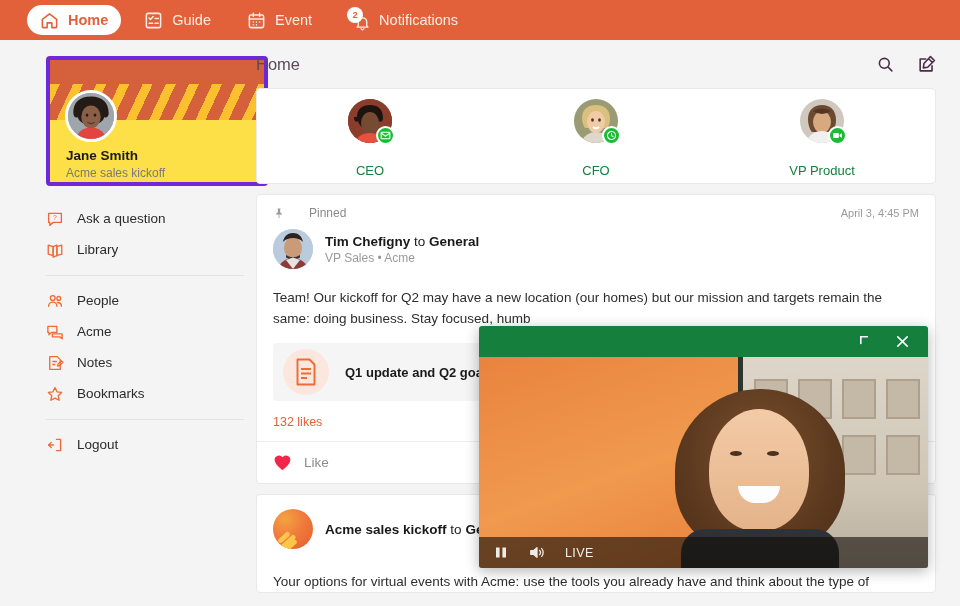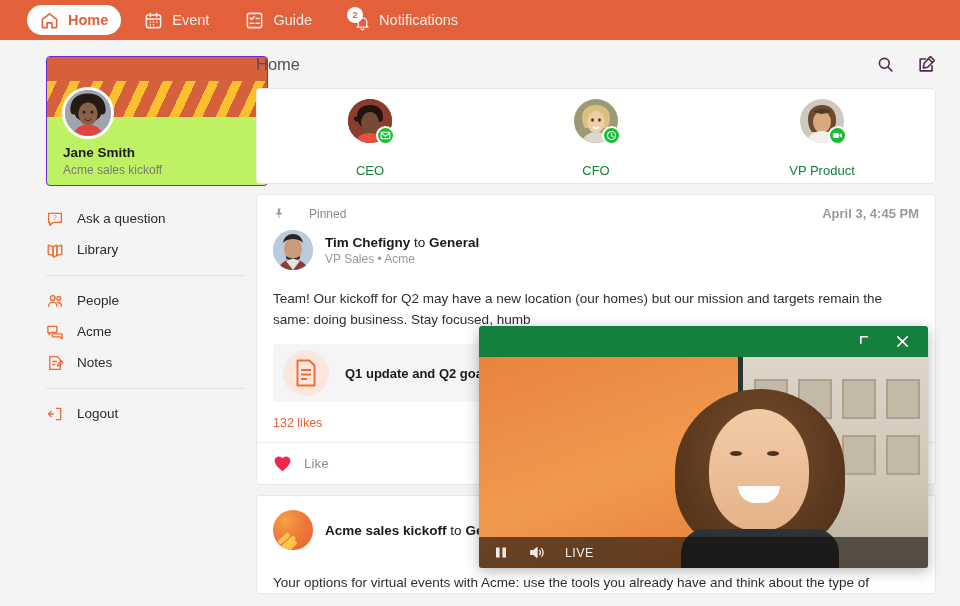--- a/index.html
+++ b/index.html
@@ -30,21 +30,21 @@
     position: absolute; left: -1px; top: -3px;
     width: 16px; height: 16px; border-radius: 50%;
     background: #ffffff; color: #e2613a; font-size: 9.5px; font-weight: bold;
     display: flex; align-items: center; justify-content: center;
   }
 
   
   .sidebar { position: absolute; left: 0; top: 40px; width: 248px; height: 566px; background: #f4f4f4; }
   .profile-card {
     position: absolute; left: 46px; top: 16px; width: 222px; height: 130px;
-    background: #bef264; border: 1px solid #6d28d9; border-radius: 4px; overflow: hidden;
+    background: #fde047; border: 4px solid #6d28d9; border-radius: 4px; overflow: hidden;
   }
   .profile-banner {
     position: relative; height: 60px; width: 100%;
     background: #d4603c; overflow: hidden;
   }
   .profile-banner .stripes {
     position: absolute; inset: 0;
     background: repeating-linear-gradient(115deg,
       #fbc02d 0 9px, #d4603c 9px 21px);
     top: 24px;
@@ -96,21 +96,21 @@
   .prole { font-size: 13px; color: #15803d; margin-top: 20px; }
 
   
   .post { padding: 0; }
   .post-top {
     display: flex; align-items: center; justify-content: space-between;
     padding: 11px 16px 6px 16px;
   }
   .pinned { display: flex; align-items: center; gap: 24px; font-size: 12px; color: #8a8a8a; }
   .pinned svg { width: 12px; height: 13px; display: block; }
-  .ptime { font-size: 13px; color: #9a9a9a; font-weight: bold; }
+  .ptime { font-size: 11px; color: #9a9a9a; }
   .author-row { display: flex; align-items: center; gap: 12px; padding: 3px 16px 0 16px; }
   .author-av { width: 40px; height: 40px; border-radius: 50%; overflow: hidden; position: relative; background: #c6d4e0; }
   .aname { font-size: 13.5px; color: #1a1a1a; }
   .aname b { font-weight: bold; }
   .asub { font-size: 12px; color: #9a9a9a; margin-top: 2px; }
   .post-body { padding: 18px 16px 0 16px; font-size: 13.5px; color: #2e2e2e; line-height: 21px; }
   .attach {
     margin: 14px 16px 0 16px; background: #f5f5f5; border-radius: 4px;
     height: 58px; display: flex; align-items: center; gap: 16px; padding-left: 10px;
   }
@@ -176,46 +176,46 @@
       <span class="nav-ico">
         <svg viewBox="0 0 24 24" fill="none" stroke="#e2613a" stroke-width="2" stroke-linecap="round" stroke-linejoin="round">
             <path d="M3 10.5L12 3.5l9 7V20a1 1 0 0 1-1 1h-5v-6H9v6H4a1 1 0 0 1-1-1z"></path>
           </svg>
       </span>
       <span>Home</span>
     </div>
 
     <div class="nav-item">
       <span class="nav-ico">
+        <svg viewBox="0 0 24 24" fill="none" stroke="#fdece5" stroke-width="1.9" stroke-linecap="round" stroke-linejoin="round">
+            <rect x="3" y="3" width="18" height="18" rx="2.5"></rect>
+            <path d="M6.5 9l1.7 1.8L11.6 7"></path>
+            <path d="M14 9.5h4"></path>
+            <path d="M6.5 15.5h4.5M14 15.5h4"></path>
+          </svg>
+      </span>
+      <span>Guide</span>
+    </div>
+
+    <div class="nav-item">
+      <span class="nav-ico">
         <svg viewBox="0 0 24 24" fill="none" stroke="#fdece5" stroke-width="1.9" stroke-linecap="round">
             <rect x="3" y="5" width="18" height="16" rx="2"></rect>
             <path d="M3 10h18M8 3v4M16 3v4"></path>
             <circle cx="8" cy="14" r="1" fill="#fdece5" stroke="none"></circle>
             <circle cx="12" cy="14" r="1" fill="#fdece5" stroke="none"></circle>
             <circle cx="16" cy="14" r="1" fill="#fdece5" stroke="none"></circle>
             <circle cx="8" cy="17.5" r="1" fill="#fdece5" stroke="none"></circle>
             <circle cx="12" cy="17.5" r="1" fill="#fdece5" stroke="none"></circle>
           </svg>
       </span>
       <span>Event</span>
     </div>
 
     <div class="nav-item">
-      <span class="nav-ico">
-        <svg viewBox="0 0 24 24" fill="none" stroke="#fdece5" stroke-width="1.9" stroke-linecap="round" stroke-linejoin="round">
-            <rect x="3" y="3" width="18" height="18" rx="2.5"></rect>
-            <path d="M6.5 9l1.7 1.8L11.6 7"></path>
-            <path d="M14 9.5h4"></path>
-            <path d="M6.5 15.5h4.5M14 15.5h4"></path>
-          </svg>
-      </span>
-      <span>Guide</span>
-    </div>
-
-    <div class="nav-item">
       <span class="badge-wrap">
         <svg viewBox="0 0 24 24" fill="none" stroke="#fdece5" stroke-width="1.9" stroke-linecap="round" stroke-linejoin="round">
             <path d="M18 15V10a6 6 0 0 0-12 0v5l-1.6 2.2h15.2z"></path>
             <path d="M10 19.5a2.2 2.2 0 0 0 4 0"></path>
           </svg>
         <span class="nbadge">2</span>
       </span>
       <span>Notifications</span>
     </div>
   </div>
@@ -288,20 +288,28 @@
       </div>
       <div class="mitem">
         <span class="mico">
           <svg viewBox="0 0 24 24" fill="none" stroke="#ef6a36" stroke-width="1.8" stroke-linejoin="round">
               <path d="M5 3.5h10l4 4v13H5z"></path>
               <path d="M8.5 10h6M8.5 14h4"></path>
               <path d="M16 13.5l4.5-4.5 2 2L18 15.5l-2.6.6z"></path>
             </svg>
         </span>
         <span>Notes</span>
+      </div>
+      <div class="mitem">
+        <span class="mico">
+          <svg viewBox="0 0 24 24" fill="none" stroke="#ef6a36" stroke-width="1.8" stroke-linejoin="round">
+              <path d="M12 3.5l2.7 5.6 6.1.8-4.5 4.3 1.2 6.1L12 17.4 6.5 20.3l1.2-6.1-4.5-4.3 6.1-.8z"></path>
+            </svg>
+        </span>
+        <span>Bookmarks</span>
       </div>
 
       <div class="divider"></div>
 
       <div class="mitem">
         <span class="mico">
           <svg viewBox="0 0 24 24" fill="none" stroke="#ef6a36" stroke-width="1.8" stroke-linecap="round" stroke-linejoin="round">
               <path d="M14 4.5h5.5v15H14"></path>
               <path d="M10 12H3.5"></path>
               <path d="M7 8.5L3.5 12 7 15.5"></path>

